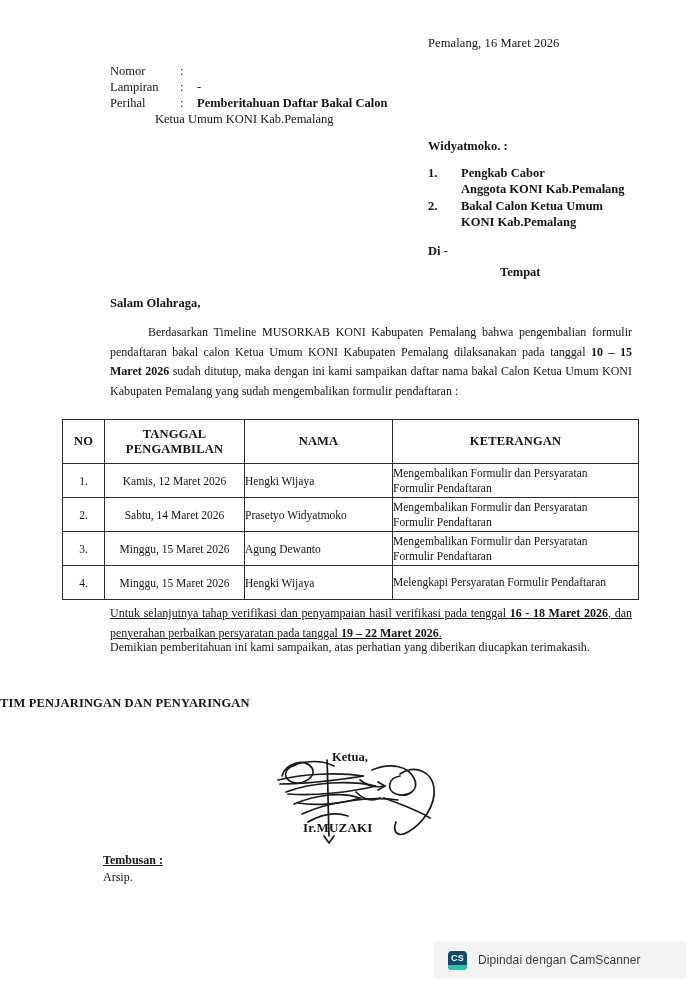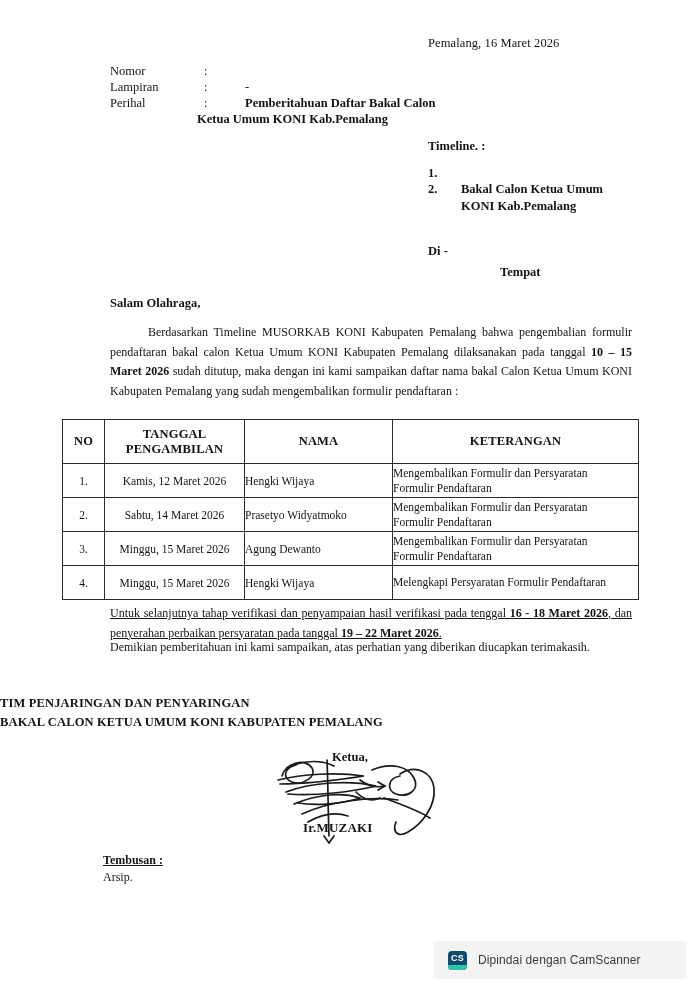--- a/index.html
+++ b/index.html
@@ -36,29 +36,28 @@
   .meta {
     position: absolute;
     left: 110px;
     top: 63px;
     font-size: 12.5px;
     line-height: 16px;
   }
   .meta-row {
     display: flex;
     align-items: flex-start;
-    gap: 24px;
   }
   .meta-label { width: 70px; }
   .meta-colon { width: 17px; }
   .meta-val { font-weight: bold; }
   .meta-val.plain { font-weight: normal; }
   .subject-2 {
-    margin-left: 87px;
-    font-weight: bold;
+    margin-left: 45px;
+    font-weight: normal;
   }
 
   
   .recipient {
     position: absolute;
     left: 428px;
     top: 138px;
     font-size: 12.5px;
     line-height: 16.5px;
     font-weight: bold;
@@ -256,23 +255,27 @@
     </div>
     <div class="meta-row">
       <span class="meta-label">Perihal</span>
       <span class="meta-colon">:</span>
       <span class="meta-val">Pemberitahuan Daftar Bakal Calon</span>
     </div>
     <div class="subject-2">Ketua Umum KONI Kab.Pemalang</div>
   </div>
 
   <div class="recipient">
-    <div class="recipient-title">Timeline. :</div>
+    <div class="recipient-title">Widyatmoko. :</div>
     <div class="rcp-item">
       <span class="rcp-num">1.</span>
+      <span class="rcp-text">
+        <div>Pengkab Cabor</div>
+        <div>Anggota KONI Kab.Pemalang</div>
+      </span>
     </div>
     <div class="rcp-item">
       <span class="rcp-num">2.</span>
       <span class="rcp-text">
         <div>Bakal Calon Ketua Umum</div>
         <div>KONI Kab.Pemalang</div>
       </span>
     </div>
   </div>
 
@@ -343,21 +346,20 @@
       </tbody>
     </table>
   </div>
 
   <div class="body-par" id="par-2"><span>Untuk selanjutnya tahap verifikasi dan penyampaian hasil verifikasi pada tenggal </span><span class="b">16  - 18 Maret 2026</span><span>, dan penyerahan perbaikan persyaratan pada tanggal </span><span class="b">19 – 22 Maret 2026</span><span>.</span></div>
 
   <div class="body-par" id="par-3">Demikian pemberitahuan ini kami sampaikan, atas perhatian yang diberikan diucapkan terimakasih.</div>
 
   <div class="sign-block">
     <div>TIM PENJARINGAN DAN PENYARINGAN</div>
-    <div>BAKAL CALON KETUA UMUM KONI KABUPATEN PEMALANG</div>
   </div>
 
   <div class="sign-ketua">Ketua,</div>
 
   <svg class="sign-art" viewBox="0 0 178 92">
     <g fill="none" stroke="#1a1a1a" stroke-width="1.7" stroke-linecap="round">
       <path d="M10,24 C14,10 34,6 40,16 C45,25 30,34 20,30 C10,26 12,16 24,13"></path>
       <path d="M6,28 C30,22 64,20 92,24 C66,28 36,32 8,32"></path>
       <path d="M14,40 C40,30 78,28 104,34 C80,40 44,44 16,42"></path>
       <path d="M22,52 C46,42 70,40 88,46 C70,52 44,54 26,51"></path>

